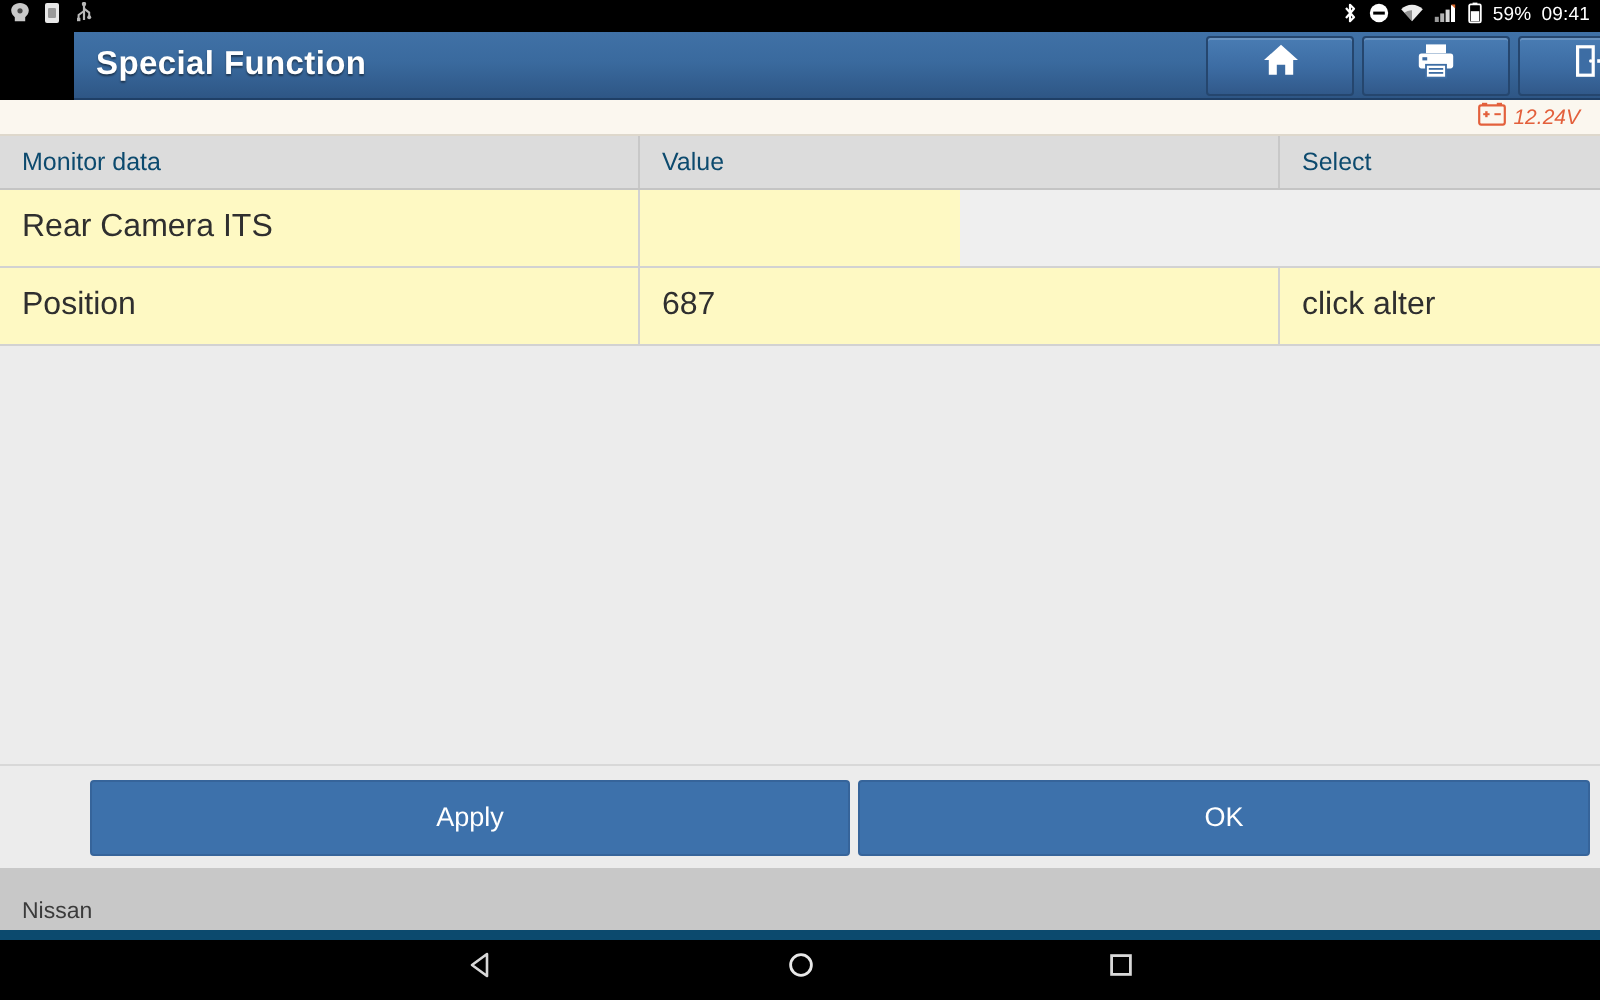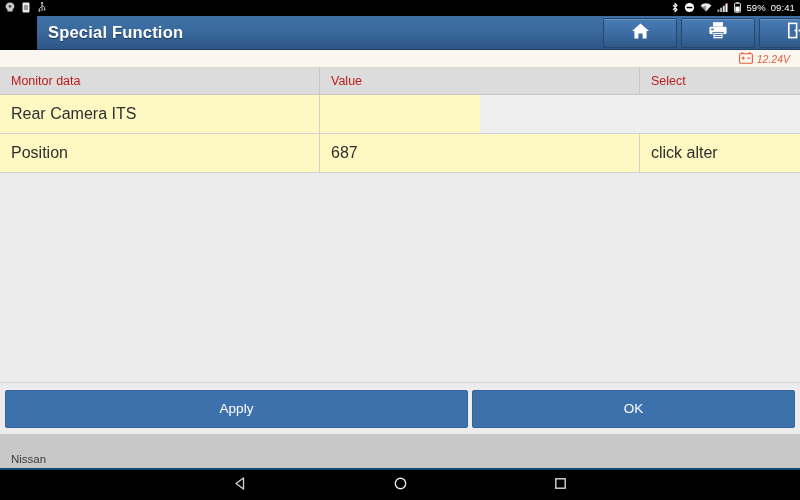--- a/index.html
+++ b/index.html
@@ -87,21 +87,21 @@
     width: 800px; height: 312px;
     background: #ececec;
   }
   .thead {
     display: flex; height: 27px;
     background: #dcdcdc;
     border-bottom: 1px solid #c4c4c4;
   }
   .thead .cell {
     display: flex; align-items: center;
-    font-size: 12.5px; color: #b91c1c;
+    font-size: 12.5px; color: #0c4a6e;
     padding-left: 11px;
   }
   .trow {
     display: flex; height: 39px;
     background: #efefef;
     border-bottom: 1px solid #d2d2d2;
   }
   .trow .cell {
     display: flex; align-items: center;
     font-size: 16px; color: #2f2f2f;
@@ -126,30 +126,30 @@
   .action-btn {
     height: 38px;
     background: #3d71ab;
     border: 1px solid #36649a;
     border-radius: 2px;
     color: #ffffff;
     font-size: 13.5px;
     display: flex; align-items: center; justify-content: center;
     cursor: pointer;
   }
-  .btn-apply { width: 463px; }
+  .btn-apply { width: 380px; margin-left: 40px; }
   .btn-ok { flex: 1; }
 
   
   .footer {
     position: absolute; top: 434px; left: 0;
     width: 800px; height: 36px;
     background: #c8c8c8;
     display: flex; align-items: flex-end;
-    border-bottom: 2px solid #0c4a6e;
+    border-bottom: 5px solid #0c4a6e;
   }
   .footer-text {
     font-size: 11.5px; color: #3b3b3b;
     padding-left: 11px; padding-bottom: 3px;
   }
 
   
   .navbar {
     position: absolute; top: 470px; left: 0;
     width: 800px; height: 30px;

